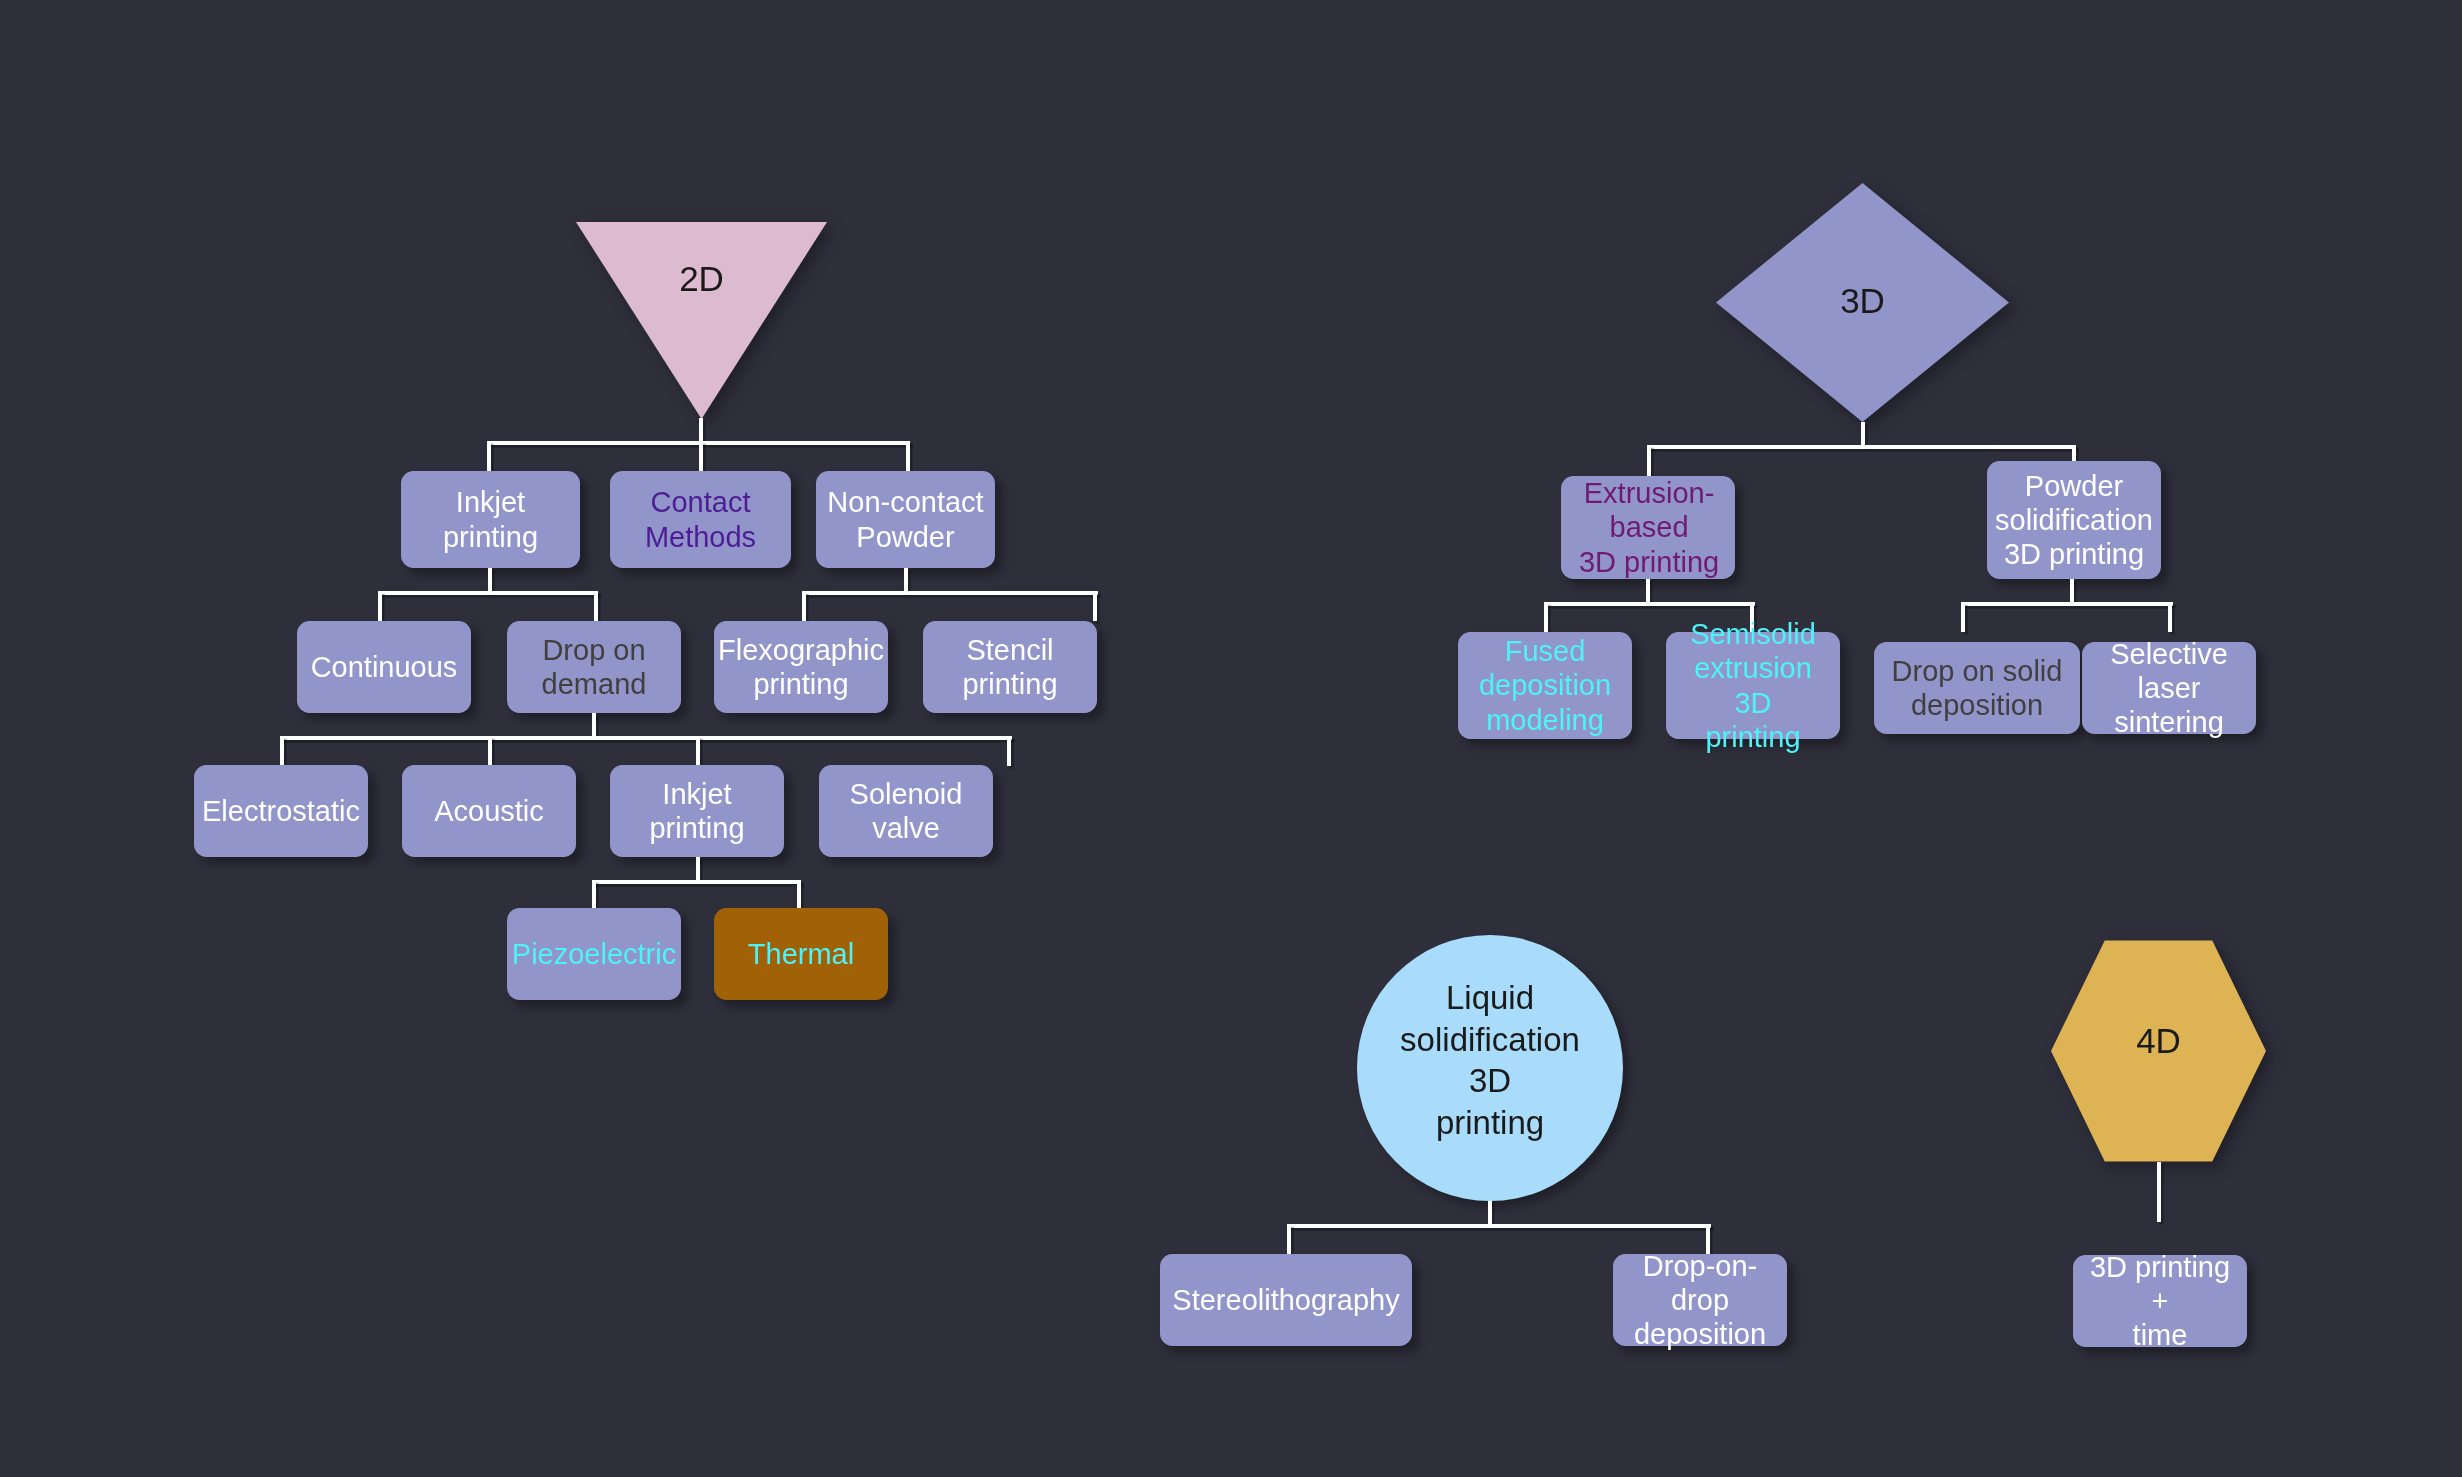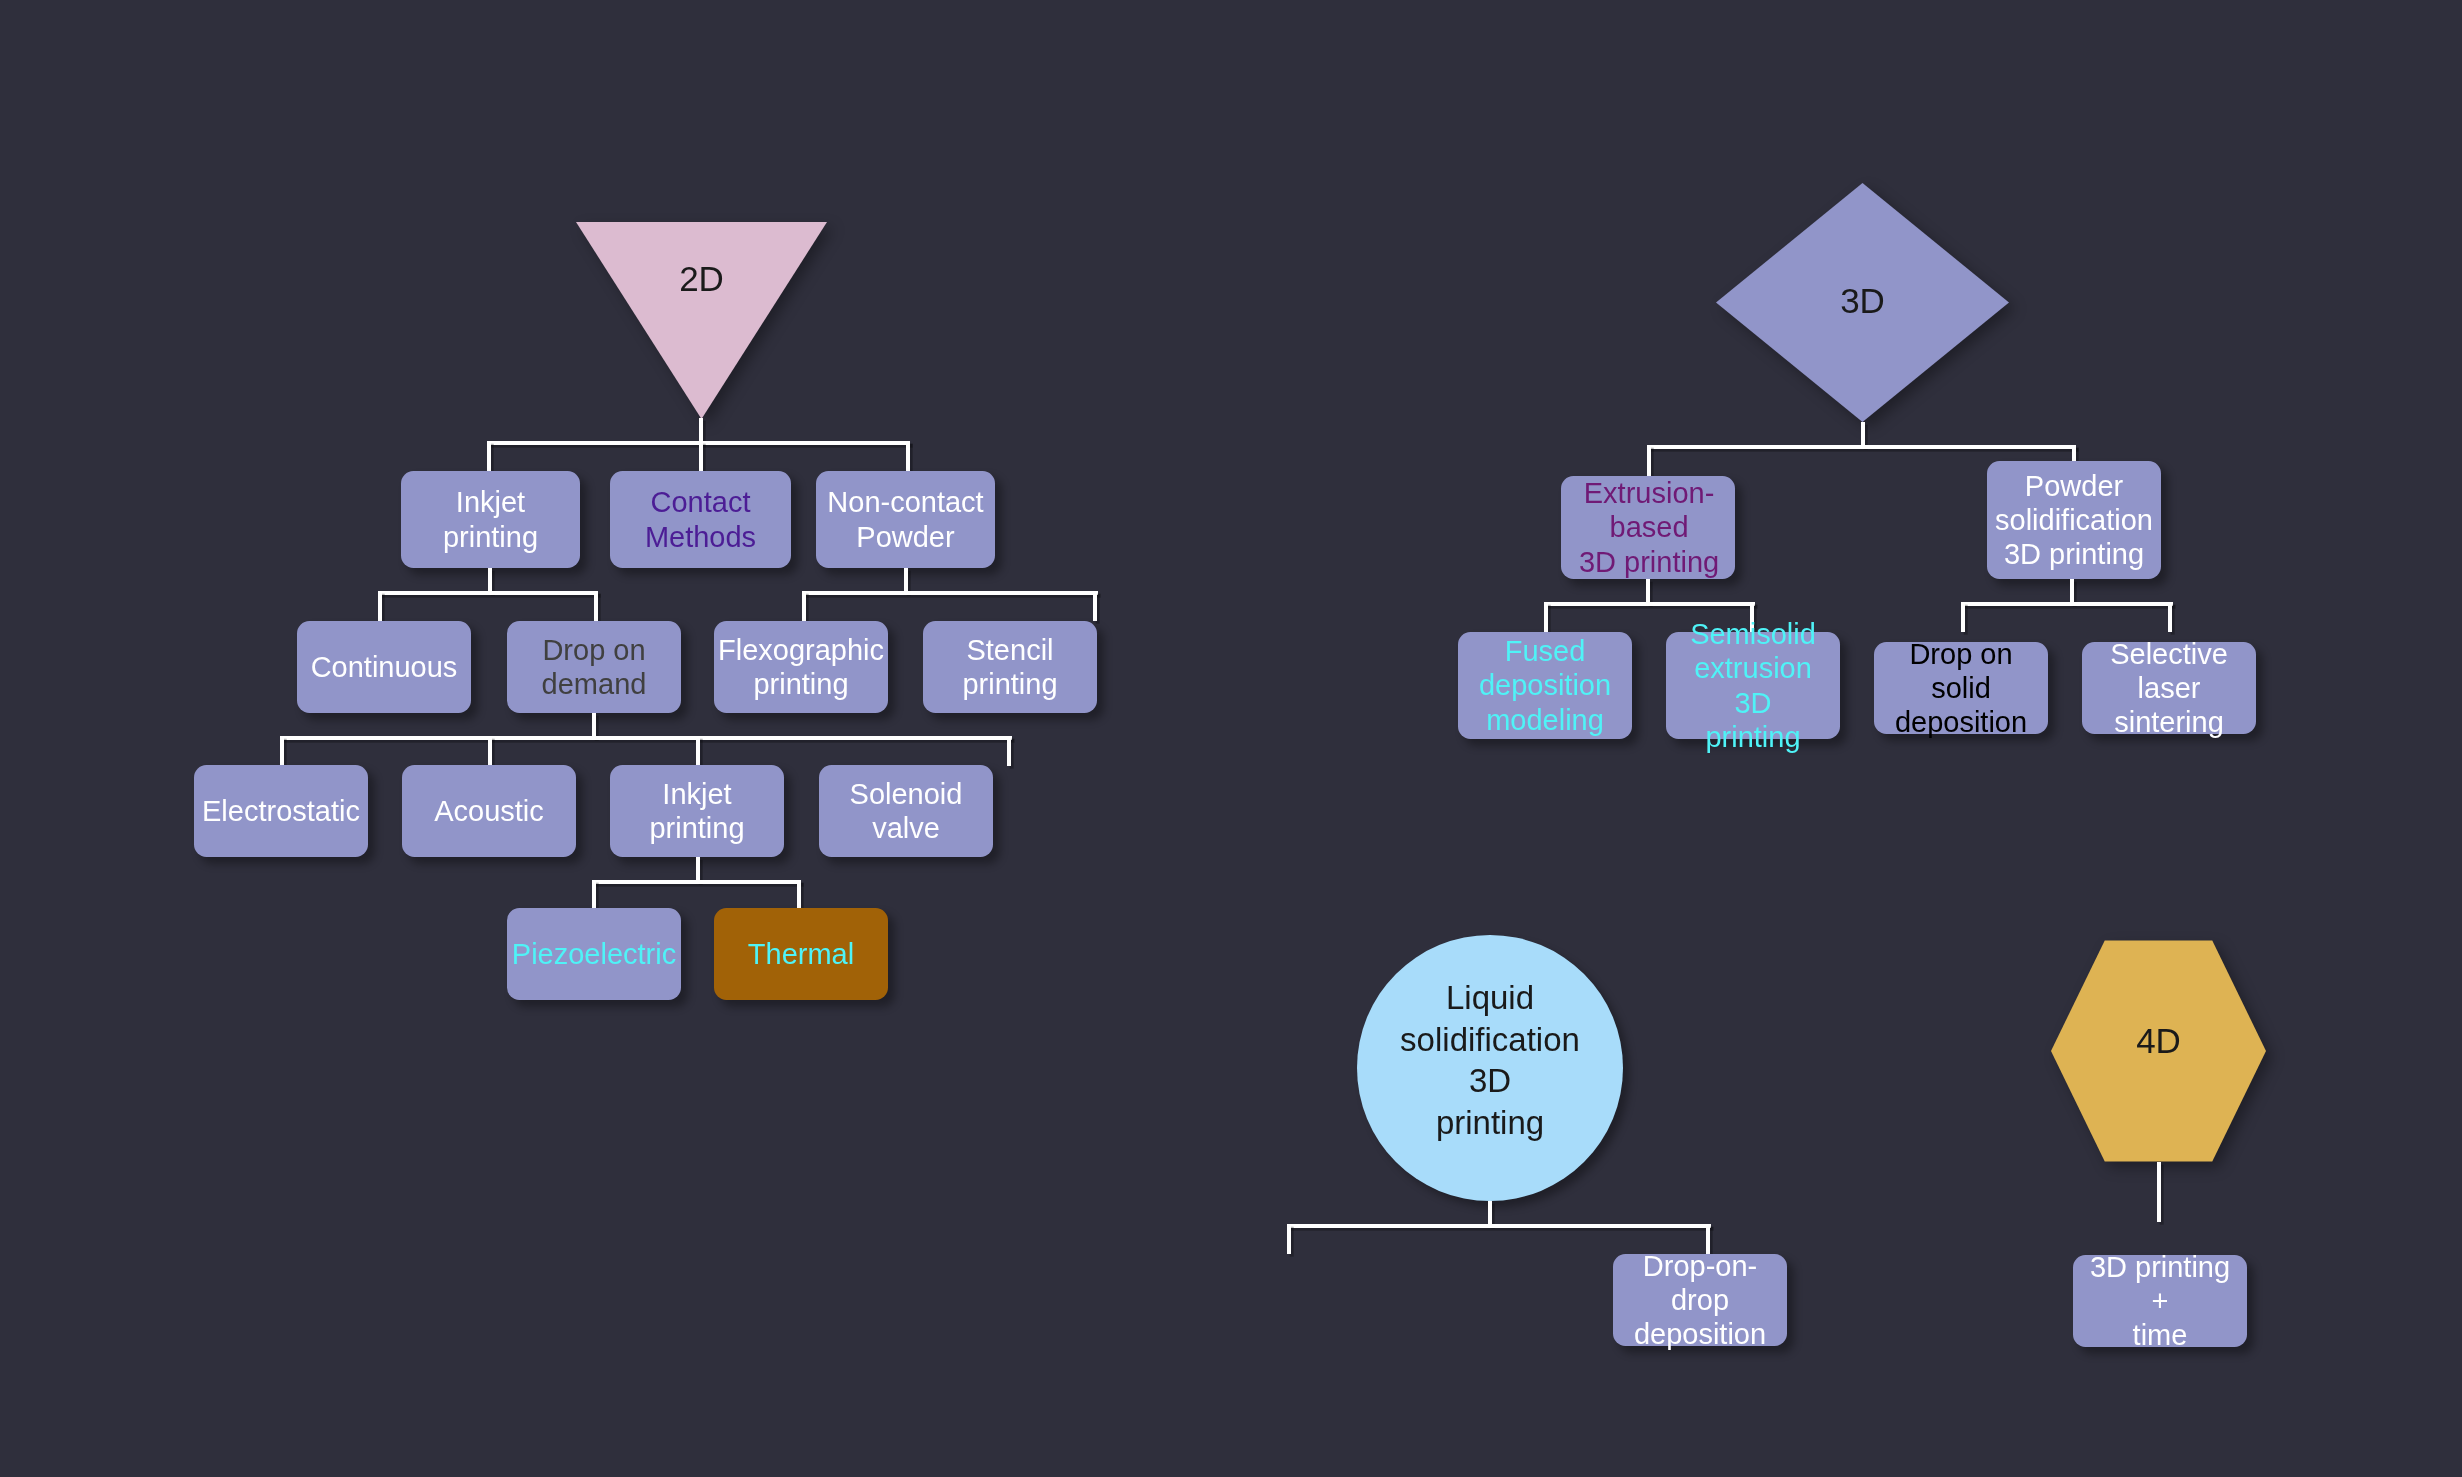--- a/index.html
+++ b/index.html
@@ -180,36 +180,37 @@
     <div class="conn h" style="left: 1961px; top: 453px; width: 212px; background: rgb(255, 255, 255);"></div>
     <div class="conn v" style="left: 1961px; top: 453px; height: 30px; background: rgb(255, 255, 255);"></div>
     <div class="conn v" style="left: 2168px; top: 453px; height: 30px; background: rgb(255, 255, 255);"></div>
 
     <div class="node cyan" style="left: 1458px; top: 483px; width: 174px; height: 107px; background: rgb(145, 149, 201); color: rgb(79, 243, 247);">Fused
 deposition
 modeling</div>
     <div class="node cyan" style="left: 1666px; top: 483px; width: 174px; height: 107px; background: rgb(145, 149, 201); color: rgb(79, 243, 247);">Semisolid
 extrusion 3D
 printing</div>
-    <div class="node" style="left: 1874px; top: 493px; width: 174px; height: 92px; background: rgb(145, 149, 201); color: #000000;">Drop on solid
+    <div class="node" style="left: 1874px; top: 493px; width: 206px; height: 92px; background: rgb(145, 149, 201); color: #404040;">Drop on solid
 deposition</div>
     <div class="node" style="left: 2082px; top: 493px; width: 174px; height: 92px; background: rgb(145, 149, 201); color: rgb(255, 255, 255);">Selective laser
 sintering</div>
 
     <div class="circle" style="left:1357px; top:786px; width:266px; height:266px; background:#a8dcfa;"></div>
     <div class="shape-label" style="left: 1357px; top: 828px; width: 266px; font-size: 33px; line-height: 1.26; color: rgb(26, 26, 26);">Liquid
 solidification
 3D
 printing</div>
 
     <div class="conn v" style="left: 1488px; top: 1052px; height: 25px; background: rgb(255, 255, 255);"></div>
     <div class="conn h" style="left: 1287px; top: 1075px; width: 424px; background: rgb(255, 255, 255);"></div>
     <div class="conn v" style="left: 1287px; top: 1075px; height: 30px; background: rgb(255, 255, 255);"></div>
     <div class="conn v" style="left: 1706px; top: 1075px; height: 30px; background: rgb(255, 255, 255);"></div>
 
+    <div class="node" style="left: 1160px; top: 1105px; width: 252px; height: 92px; background: rgb(145, 149, 201); color: rgb(255, 255, 255);">Stereolithography</div>
     <div class="node" style="left: 1613px; top: 1105px; width: 174px; height: 92px; background: rgb(145, 149, 201); color: rgb(255, 255, 255);">Drop-on-drop
 deposition</div>
 
     <svg class="hex" style="left:2051px; top:791px; width:215px; height:222px;" viewBox="0 0 243 250">
       <polygon points="60.75,0 182.25,0 243,125 182.25,250 60.75,250 0,125" fill="#deb353"></polygon>
     </svg>
     <div class="shape-label" style="left: 2051px; top: 871px; width: 215px; color: rgb(26, 26, 26);">4D</div>
 
     <div class="conn v" style="left: 2157px; top: 1013px; height: 60px; background: rgb(255, 255, 255);"></div>
 

